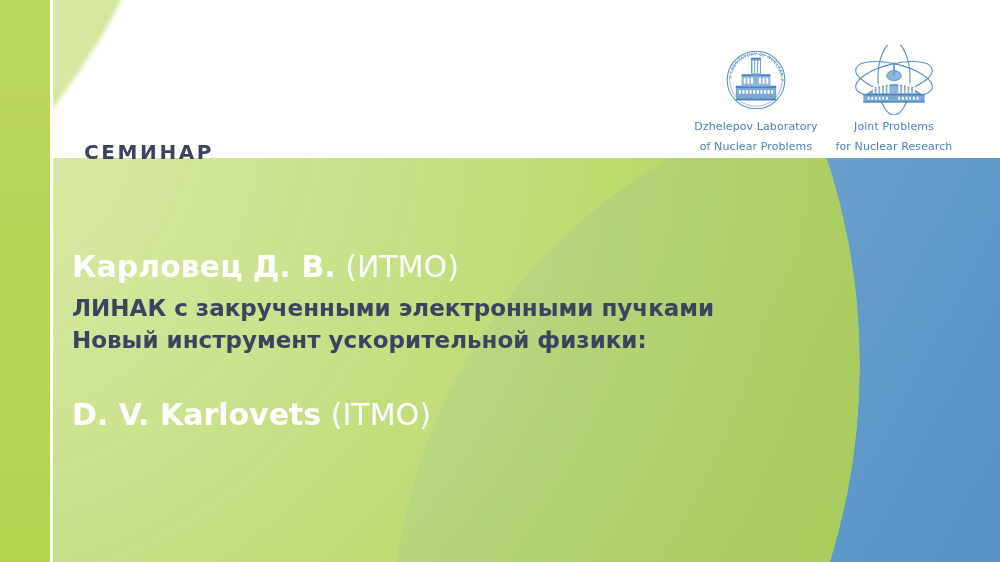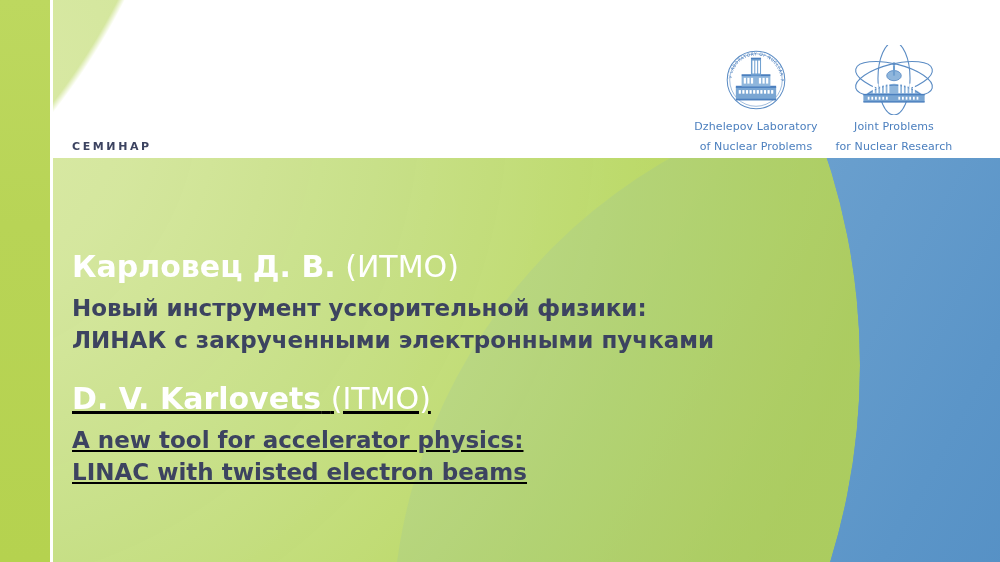--- a/index.html
+++ b/index.html
@@ -148,38 +148,38 @@
     line-height: 13.5px;
     font-family: "DejaVu Sans", sans-serif;
     letter-spacing: 0.1px;
     white-space: nowrap;
   }
   .logo-caption .line2 { display: block; margin-top: 6px; }
 
   
   .eyebrow {
     position: absolute;
-    left: 72px;
+    left: 84px;
     top: 140px;
     color: #3c4360;
-    font-size: 11px;
+    font-size: 20px;
     font-weight: bold;
     letter-spacing: 2.6px;
     font-family: "DejaVu Sans", sans-serif;
   }
 
   .content {
     position: absolute;
     left: 72px;
     top: 246px;
     width: 780px;
   }
 
-  .talk { margin-bottom: 22px; }
-  .talk:last-child { margin-bottom: 0; text-decoration: underline; }
+  .talk { margin-bottom: 38px; }
+  .talk:last-child { margin-bottom: 0; }
 
   .speaker {
     font-size: 30px;
     line-height: 42px;
     color: #ffffff;
     white-space: nowrap;
     font-family: "DejaVu Sans", sans-serif;
   }
   .speaker .nm {
     font-weight: bold;
@@ -328,31 +328,27 @@
   <div class="eyebrow">СЕМИНАР</div>
 
   <div class="content">
 
     <div class="talk">
       <div class="speaker">
         <span class="nm">Карловец Д. В.</span>
         <span class="aff">(ИТМО)</span>
       </div>
       <div class="talk-title">
+        <div class="title-line">ЛИНАК с закрученными электронными пучками</div>
         <div class="title-line">Новый инструмент ускорительной физики:</div>
-        <div class="title-line">ЛИНАК с закрученными электронными пучками</div>
       </div>
     </div>
 
     <div class="talk">
       <div class="speaker">
         <span class="nm">D. V. Karlovets</span>
         <span class="aff">(ITMO)</span>
       </div>
-      <div class="talk-title">
-        <div class="title-line">A new tool for accelerator physics:</div>
-        <div class="title-line">LINAC with twisted electron beams</div>
-      </div>
     </div>
 
   </div>
 
 </div>
 
 </body></html>

